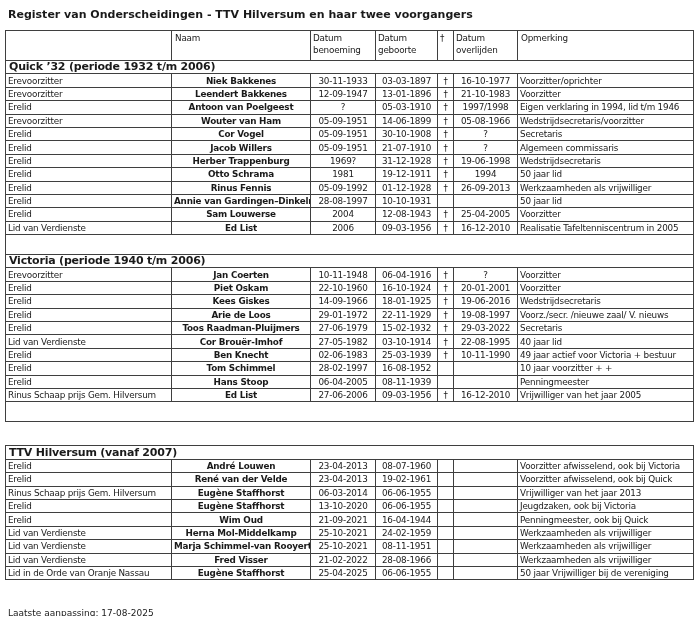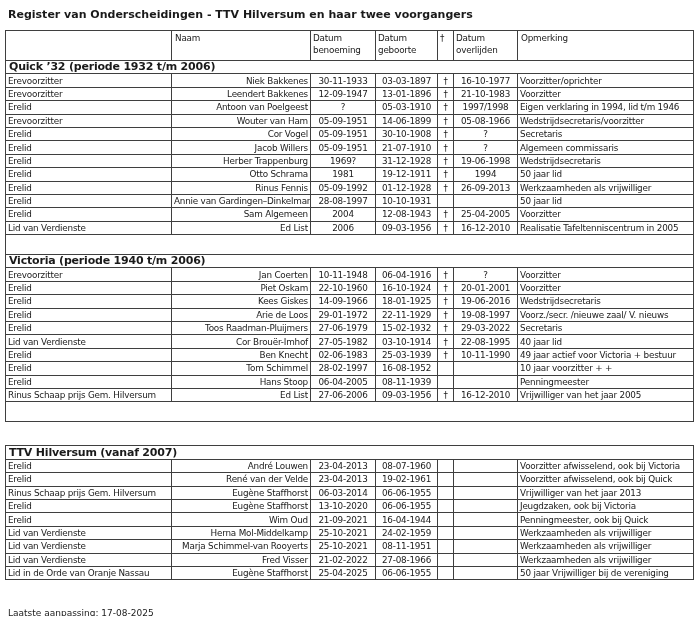--- a/index.html
+++ b/index.html
@@ -53,22 +53,22 @@
   .reg td{
     height:12.4px;
     line-height:12px;
     vertical-align:middle;
     white-space:nowrap;
   }
   .section-row td{font-weight:bold;font-size:11px;padding-left:3px;}
   .gap-row td{height:19px;}
   .c-left{text-align:left;padding-left:3px;}
   .c-name{
-    text-align:right;padding-left:3px;
-    font-weight:normal;
+    text-align:center;padding-left:3px;
+    font-weight:bold;
     letter-spacing:-0.35px;
   }
   .c-center{text-align:center;}
   .doc-footer{
     font-size:9px;
     margin:28px 0 0 8px;
   }
 </style>
 </head>
 <body>
@@ -187,21 +187,21 @@
           <td class="c-left">Erelid</td>
           <td class="c-name">Annie van Gardingen–Dinkelman</td>
           <td class="c-center">28-08-1997</td>
           <td class="c-center">10-10-1931</td>
           <td class="c-center"></td>
           <td class="c-center"></td>
           <td class="c-left">50 jaar lid</td>
         </tr>
         <tr>
           <td class="c-left">Erelid</td>
-          <td class="c-name">Sam Algemeen</td>
+          <td class="c-name">Sam Louwerse</td>
           <td class="c-center">2004</td>
           <td class="c-center">12-08-1943</td>
           <td class="c-center">†</td>
           <td class="c-center">25-04-2005</td>
           <td class="c-left">Voorzitter</td>
         </tr>
         <tr>
           <td class="c-left">Lid van Verdienste</td>
           <td class="c-name">Ed List</td>
           <td class="c-center">2006</td>
@@ -386,21 +386,21 @@
           <td class="c-center">25-10-2021</td>
           <td class="c-center">08-11-1951</td>
           <td class="c-center"></td>
           <td class="c-center"></td>
           <td class="c-left">Werkzaamheden als vrijwilliger</td>
         </tr>
         <tr>
           <td class="c-left">Lid van Verdienste</td>
           <td class="c-name">Fred Visser</td>
           <td class="c-center">21-02-2022</td>
-          <td class="c-center">27-08-1966</td>
+          <td class="c-center">28-08-1966</td>
           <td class="c-center"></td>
           <td class="c-center"></td>
           <td class="c-left">Werkzaamheden als vrijwilliger</td>
         </tr>
         <tr>
           <td class="c-left">Lid in de Orde van Oranje Nassau</td>
           <td class="c-name">Eugène Staffhorst</td>
           <td class="c-center">25-04-2025</td>
           <td class="c-center">06-06-1955</td>
           <td class="c-center"></td>

